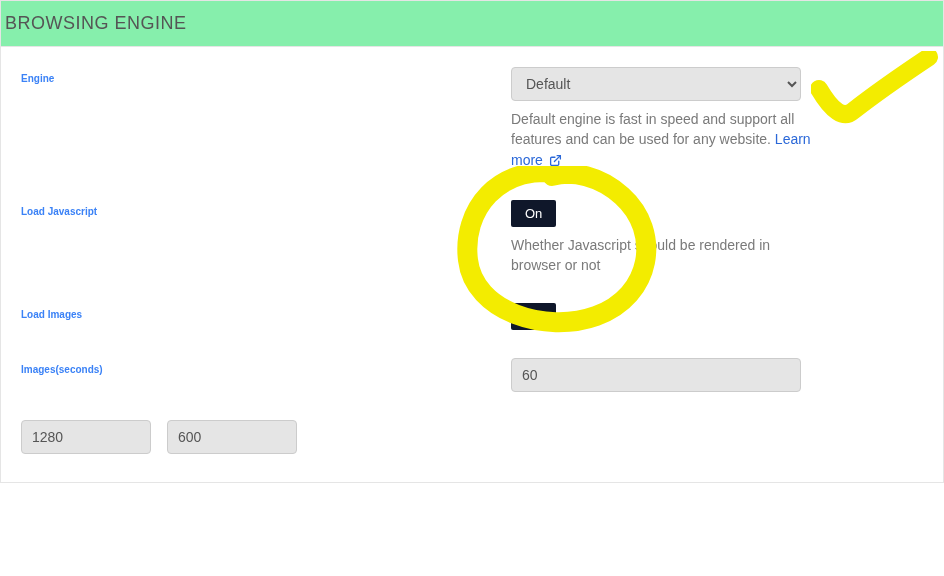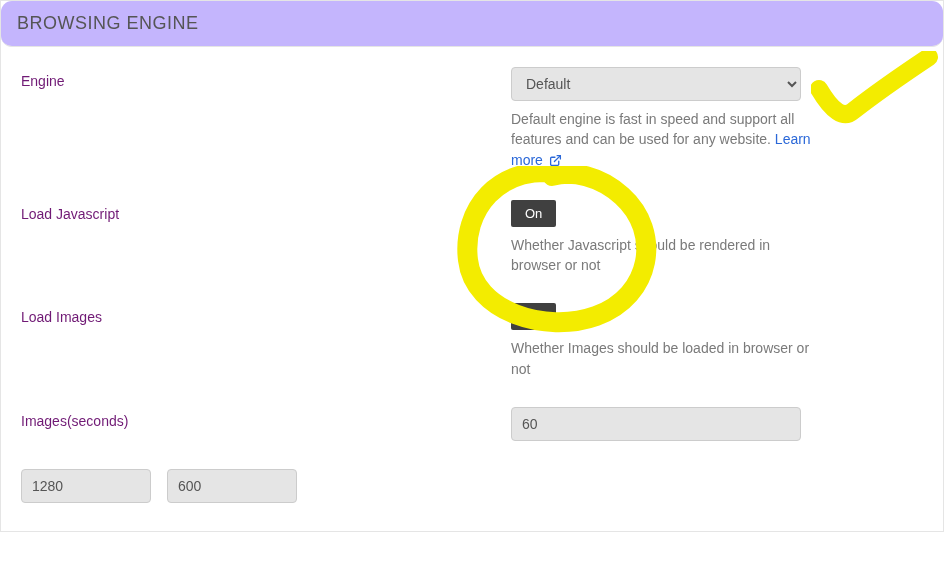--- a/index.html
+++ b/index.html
@@ -1,39 +1,38 @@
 <!DOCTYPE html>
 <html><head>
   <meta charset="utf-8">
   <style>
     * { box-sizing: border-box; margin: 0; padding: 0; }
     html, body { width: 944px; height: 576px; font-family: -apple-system, BlinkMacSystemFont, "Segoe UI", Helvetica, Arial, sans-serif; background: #fff; color: #333; }
     .panel { width: 944px; border: 1px solid #e5e5e5; }
     .panel-header {
-      background: #c4b5fd;
-      padding: 12px 16px;
+      background: #86efac;
+      padding: 12px 4px;
       border-bottom: 1px solid #e5e5e5;
       font-size: 18px;
       letter-spacing: 0.5px;
       color: #555;
-      border-radius: 11px;
     }
     .panel-body { padding: 20px 20px 28px 20px; }
     .form-row {
       display: flex;
       align-items: flex-start;
       margin-bottom: 28px;
     }
     .form-row:last-child { margin-bottom: 0; }
     .label-col {
       width: 490px;
       flex: 0 0 490px;
-      font-weight: 400;
-      font-size: 14px;
-      color: #701a75;
+      font-weight: 700;
+      font-size: 10px;
+      color: #3b82f6;
       padding-top: 6px;
     }
     .control-col { flex: 1; min-width: 0; }
     .help-text {
       font-size: 14px;
       color: #7a7a7a;
       margin-top: 8px;
       line-height: 1.45;
       max-width: 300px;
     }
@@ -48,21 +47,21 @@
       border: 1px solid #ccc;
       border-radius: 4px;
       outline: none;
     }
     select.form-control { width: 290px; appearance: auto; }
     input.form-control { width: 290px; }
     .inline-inputs { display: flex; gap: 16px; }
     .inline-inputs input.form-control { width: 130px; }
     .toggle {
       display: inline-block;
-      background: #404040;
+      background: #0f172a;
       color: #fff;
       font-size: 13px;
       padding: 6px 14px;
       border-radius: 2px;
       cursor: pointer;
       user-select: none;
     }
     
     .annot { position: absolute; pointer-events: none; }
   </style>
@@ -100,21 +99,20 @@
       <div class="control-col">
         <span class="toggle">On</span>
         <div class="help-text">Whether Javascript should be rendered in browser or not</div>
       </div>
     </div>
 
     <div class="form-row">
       <div class="label-col">Load Images</div>
       <div class="control-col">
         <span class="toggle">On</span>
-        <div class="help-text">Whether Images should be loaded in browser or not</div>
       </div>
     </div>
 
     <div class="form-row">
       <div class="label-col">Images(seconds)</div>
       <div class="control-col">
         <input class="form-control" type="text" value="60" style="">
       </div>
     </div>
 

